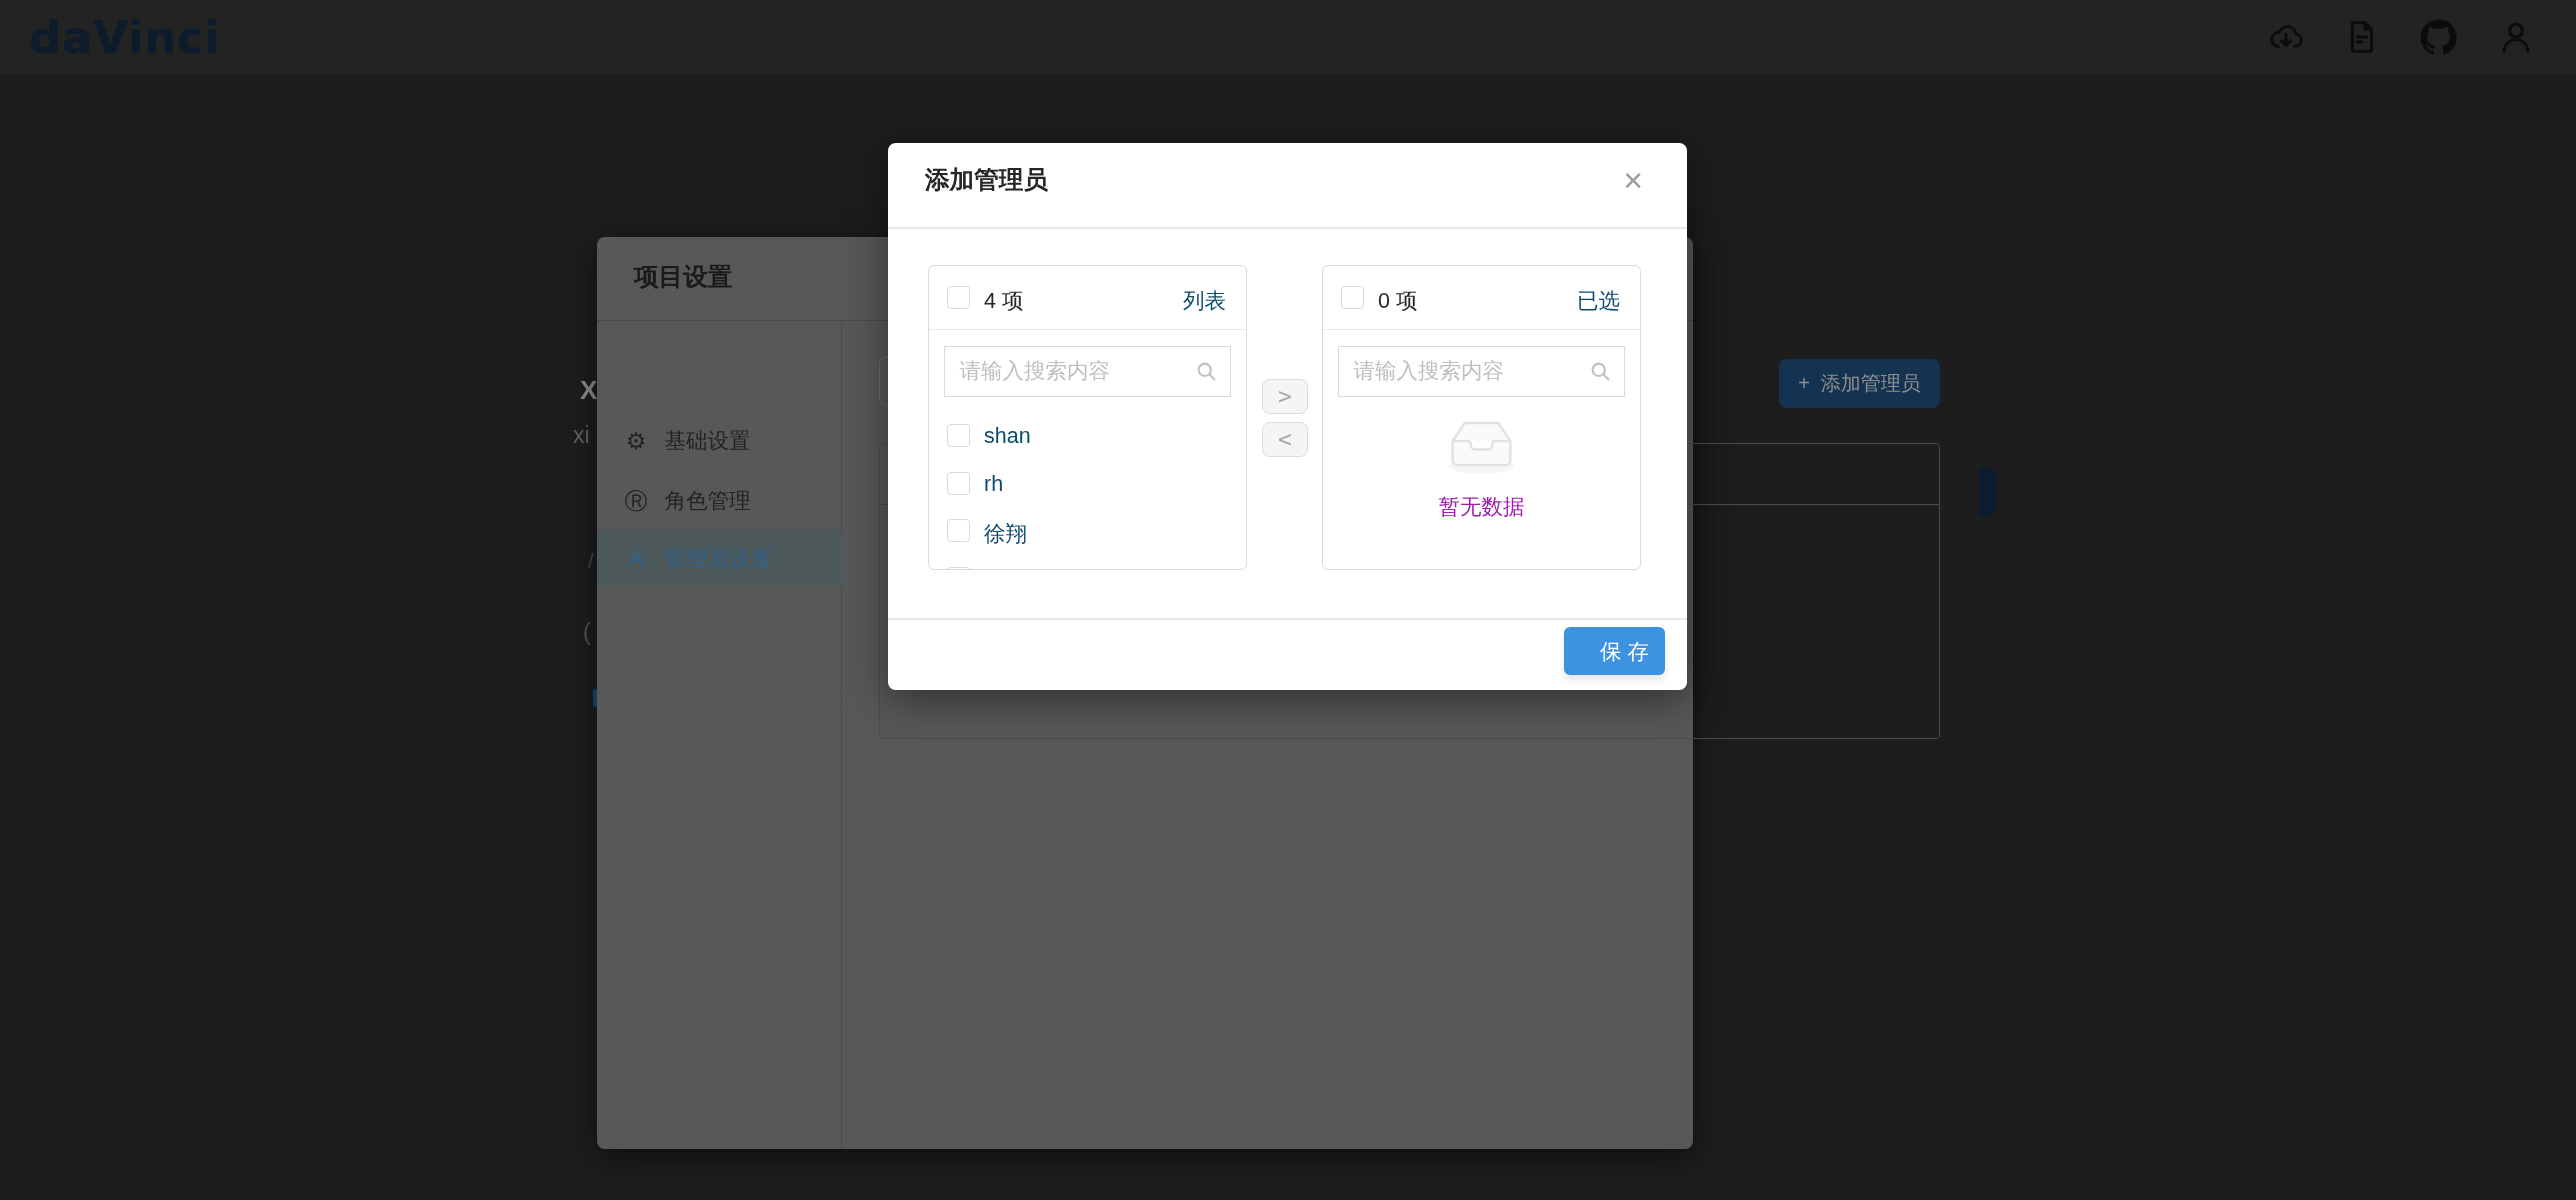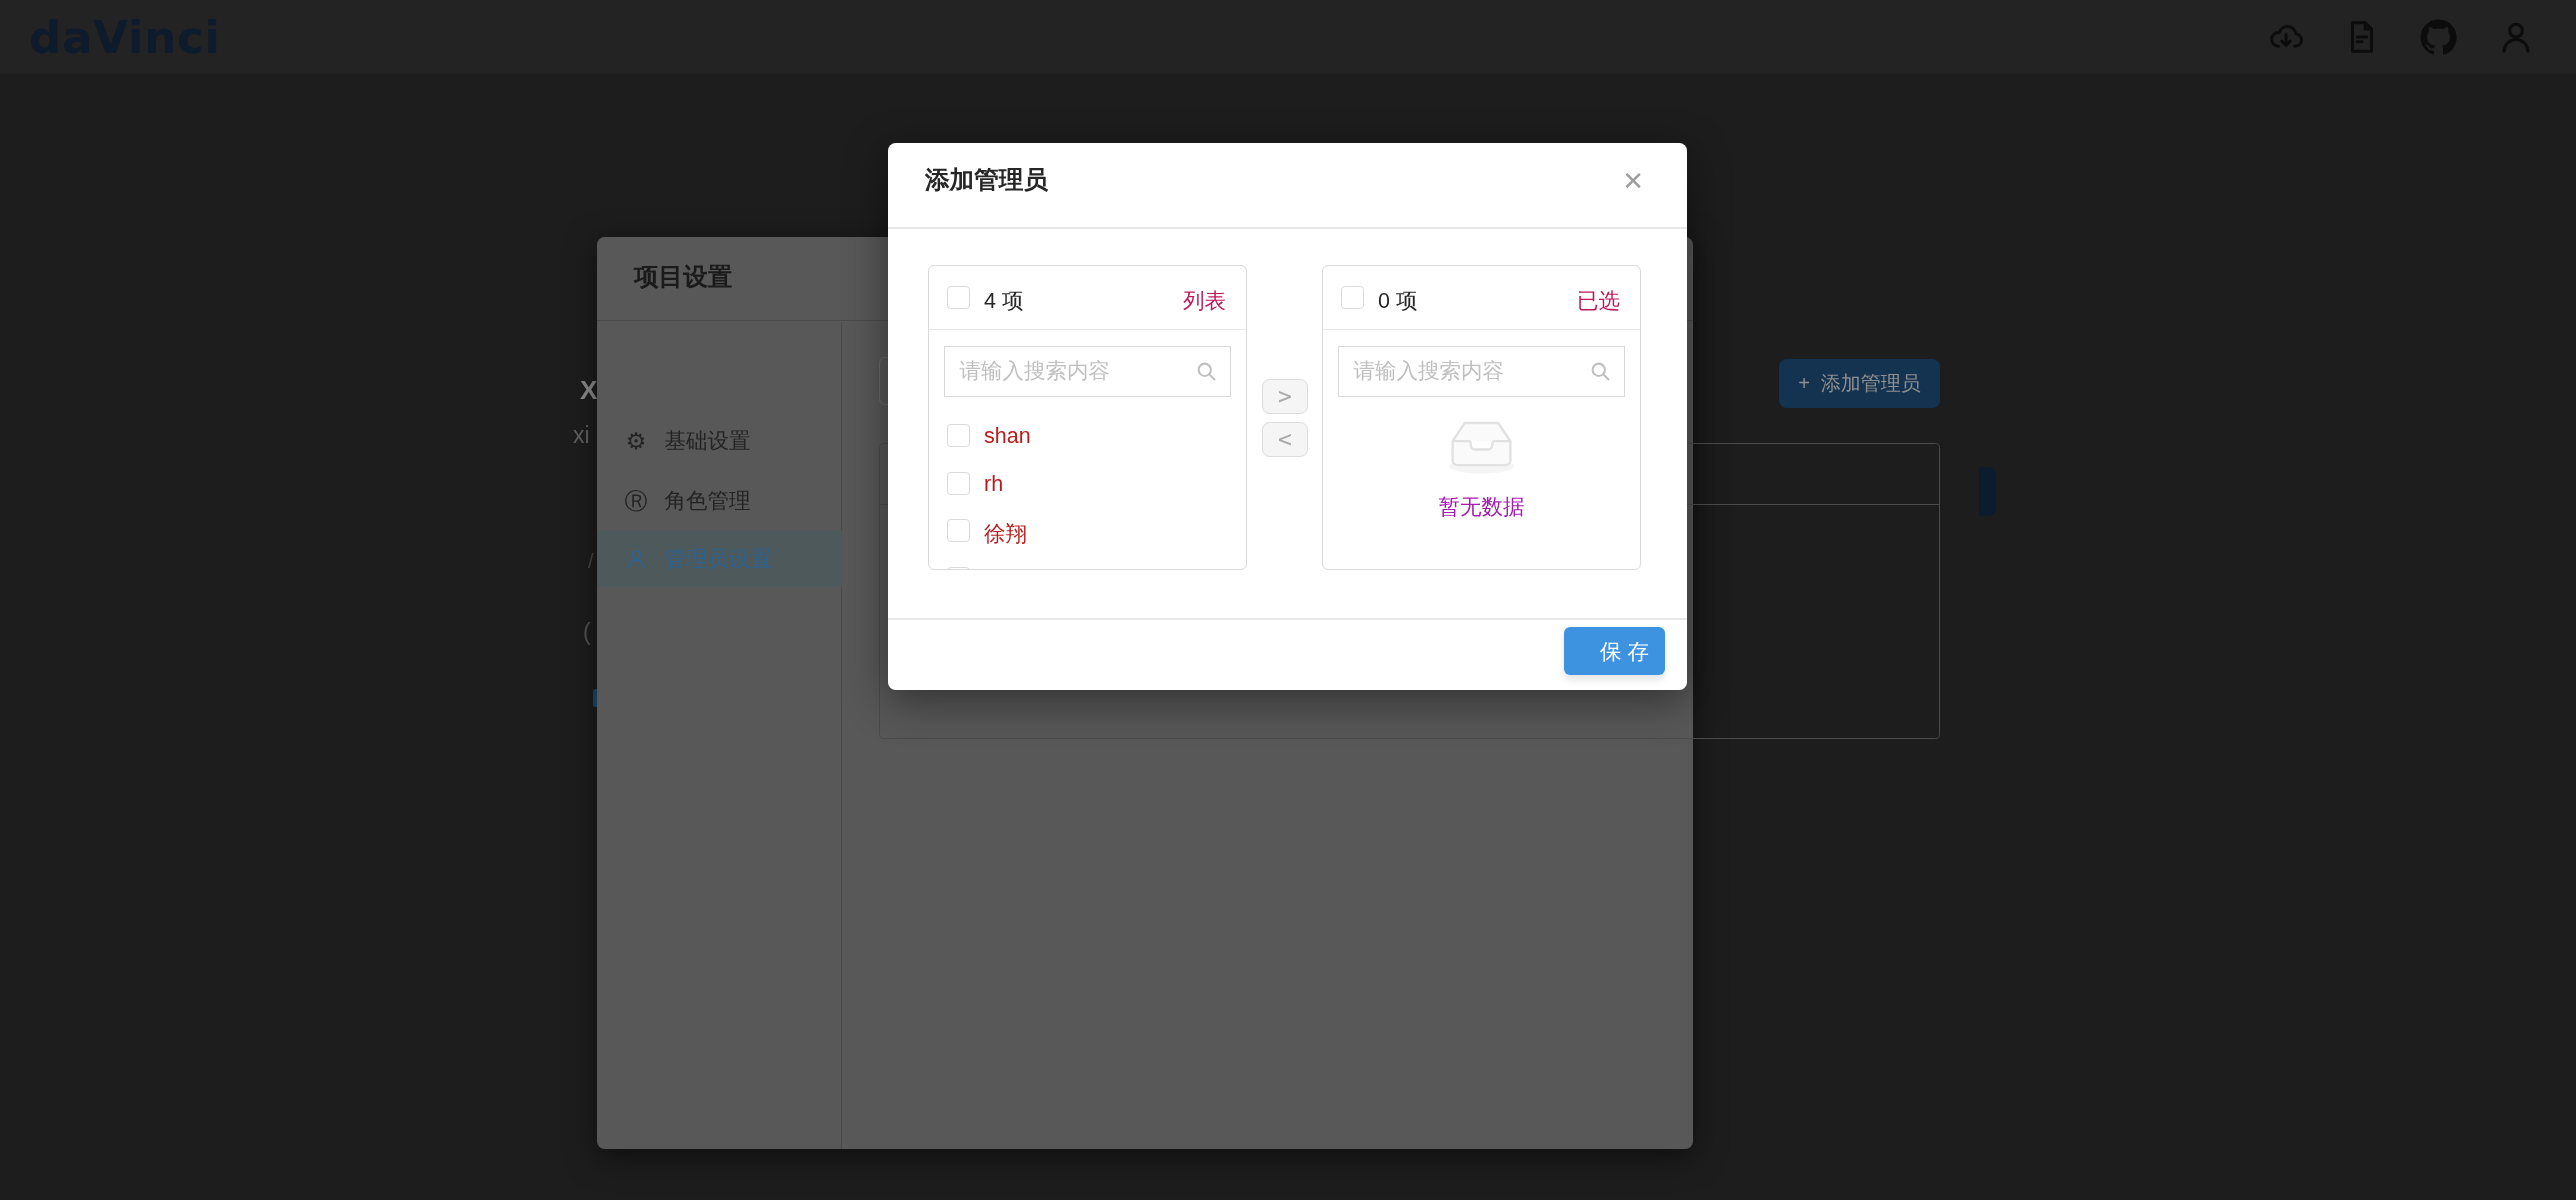--- a/index.html
+++ b/index.html
@@ -56,33 +56,33 @@
   .tpanel { position:absolute; top:122px; width:319px; height:305px; border:1.5px solid #d9d9d9;
             border-radius:6.1px; overflow:hidden; background:#fff; }
   #panel-src { left:40px; }
   #panel-dst { left:434px; }
   .tp-head { position:absolute; left:0; top:0; width:100%; height:64px;
              border-bottom:1.5px solid #e8e8e8; }
   .cb { position:absolute; width:23px; height:23px; border:1.5px solid #d9d9d9; border-radius:3.8px;
         background:#fff; cursor:pointer; }
   .tp-head .cb { left:18.4px; top:20px; }
   .tp-count { position:absolute; left:55px; top:20px; font-size:21.5px; color:#262626; }
-  .tp-title { position:absolute; right:20px; top:20px; font-size:21.5px; color:#be185d; }
+  .tp-title { position:absolute; right:20px; top:20px; font-size:21.5px; color:#0c4a6e; }
   .tp-search { position:absolute; left:15.4px; top:80px; width:287px; height:51px;
                border:1.5px solid #d9d9d9; border-radius:0; }
   .tp-search input { position:absolute; left:14px; top:0; width:230px; height:48px; border:0;
                      outline:none; font-size:21.5px; color:#595959; background:transparent;
                      font-family:inherit; }
   .tp-search input::placeholder { color:#bfbfbf; }
   .sicon { position:absolute; right:12.3px; top:12.3px; width:24.6px; height:24.6px; color:#bfbfbf; }
   .sicon svg { width:100%; height:100%; }
   .tp-list { position:absolute; left:0; top:147px; width:100%; height:157px; }
   .titem { position:absolute; left:0; width:100%; height:48px; cursor:pointer; }
   .titem .cb { left:18.4px; top:10.7px; }
-  .titem .tlabel { position:absolute; left:55px; top:10.7px; font-size:21.5px; color:#b91c1c; }
+  .titem .tlabel { position:absolute; left:55px; top:10.7px; font-size:21.5px; color:#0c4a6e; }
 
   .empty-wrap { position:absolute; left:0; top:146px; width:100%; text-align:center; }
   .empty-ico { display:inline-block; width:77px; height:63px; }
   .empty-txt { margin-top:14px; font-size:21.5px; color:#a21caf; }
 
   .movebtn { position:absolute; left:374px; width:46px; height:35px; background:#f5f5f5;
              border:1.5px solid #dcdcdc; border-radius:7.7px; color:#a9a9a9; font-size:23px;
              display:flex; align-items:center; justify-content:center; cursor:not-allowed;
              font-family:"DejaVu Sans Mono",monospace; line-height:1; }
   #mv-right { top:236px; }

